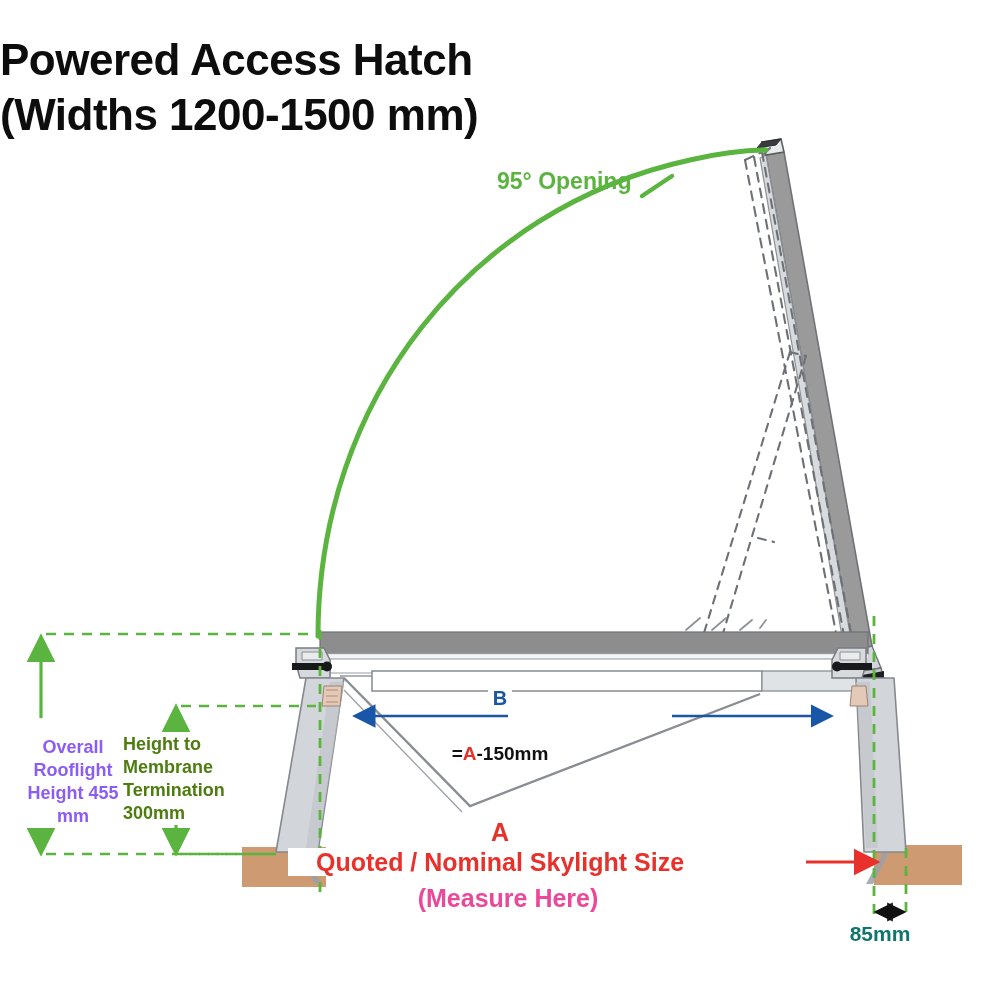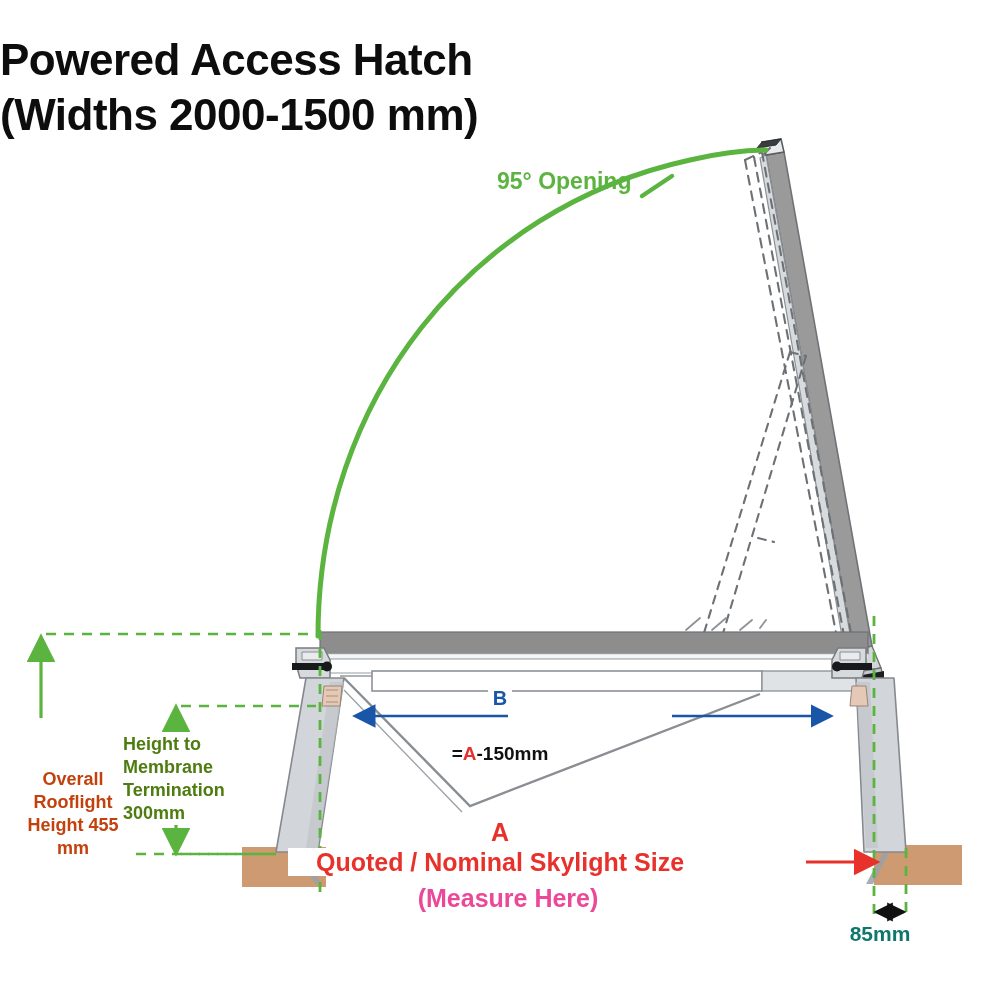--- a/index.html
+++ b/index.html
@@ -16,22 +16,22 @@
   }
   .title div{white-space:nowrap;}
 
   .lbl{position:absolute;white-space:nowrap;font-weight:bold;}
 
   .lbl-angle{
     left:497px;top:168px;font-size:23px;color:#5cb440;
   }
 
   .lbl-overall{
-    left:14px;top:768px;width:118px;text-align:center;white-space:normal;
-    font-size:18px;color:#c2410c;line-height:1.28;
+    left:14px;top:736px;width:118px;text-align:center;white-space:normal;
+    font-size:18px;color:#8b5cf6;line-height:1.28;
   }
   .lbl-membrane{
     left:123px;top:733px;width:130px;white-space:normal;
     font-size:18px;color:#4d7c0f;line-height:1.28;
   }
 
   .lbl-b{
     left:0;top:687px;width:1000px;text-align:center;
     font-size:20px;color:#1a56a8;
   }
@@ -65,21 +65,21 @@
   
   .knock{background:#ffffff;}
 </style>
 </head>
 <body>
 
 <div id="stage">
 
   <div class="title">
     <div>Powered Access Hatch</div>
-    <div>(Widths 2000-1500 mm)</div>
+    <div>(Widths 1200-1500 mm)</div>
   </div>
 
   <svg width="1000" height="1000" viewBox="0 0 1000 1000" style="position:absolute;left:0;top:0;">
 
     <defs>
       <marker id="mgreen" markerWidth="9" markerHeight="9" refX="7.5" refY="4.5" orient="auto">
         <path d="M0,0 L9,4.5 L0,9 z" fill="#5cb440"></path>
       </marker>
       <marker id="mgreenS" markerWidth="9" markerHeight="9" refX="1.5" refY="4.5" orient="auto">
         <path d="M9,0 L0,4.5 L9,9 z" fill="#5cb440"></path>

